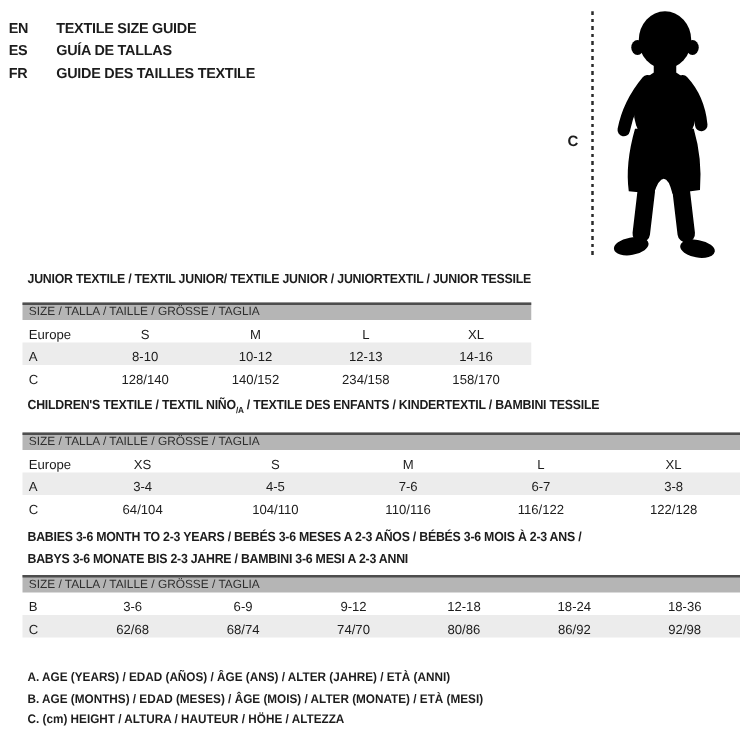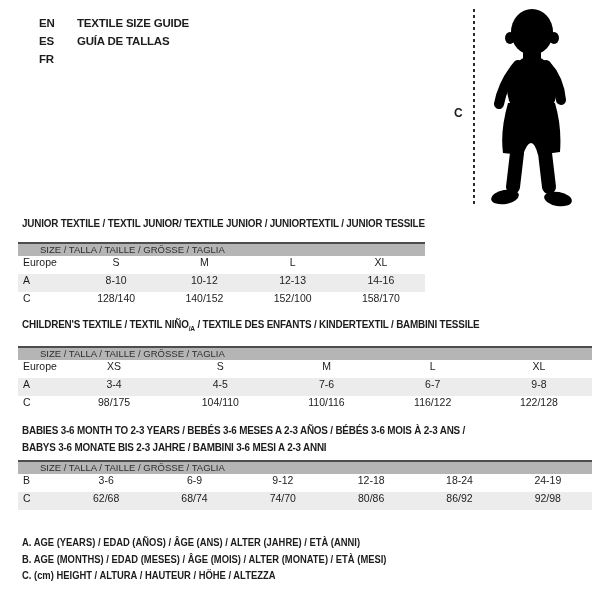--- a/index.html
+++ b/index.html
@@ -5,43 +5,43 @@
   html,body { margin:0; padding:0; background:#fff; }
   .canvas {
     position:relative; width:600px; height:600px; background:#fff;
     font-family:"Liberation Sans", sans-serif; color:var(--text,#1c1c1c);
     overflow:hidden;
   }
   .abs { position:absolute; }
   .condensed { transform:scaleX(0.94); transform-origin:0 0; white-space:nowrap; }
 
   
-  .lang-block { left:39px; top:14px; }
+  .lang-block { left:7px; top:14px; }
   .lang-row { display:flex; height:18px; align-items:center; font-size:11.5px; font-weight:bold; letter-spacing:-0.2px; }
   .lang-code { width:38px; flex:0 0 38px; }
 
   
   .dash-line {
     left:473px; top:9px; width:2px; height:198px;
     background:repeating-linear-gradient(to bottom, #2b2b2b 0 3px, transparent 3px 6px);
   }
   .height-label { left:454px; top:106px; font-size:12px; font-weight:bold; }
   .baby-svg { left:480px; top:3px; }
 
   
   .tbl-title { font-size:10.5px; font-weight:bold; letter-spacing:-0.2px; line-height:12px; }
   .tbl-title sub { font-size:7px; }
   .title-two-line div { line-height:17px; }
   .size-bar {
     height:12px; line-height:12px; background:var(--size-bar-bg,#b5b5b5);
     border-top:2px solid var(--size-bar-border,#4d4d4d);
-    padding-left:22px; font-size:9.5px; font-weight:500; color:#2e2e2e;
+    padding-left:5px; font-size:9.5px; font-weight:500; color:#2e2e2e;
     box-sizing:content-box;
   }
-  .trow { display:flex; height:18px; align-items:flex-start; font-size:10.5px; }
+  .trow { display:flex; height:18px; align-items:flex-end; font-size:10.5px; }
   .trow.alt { background:var(--stripe,#ececec); }
   .rlabel { padding-left:5px; flex:0 0 auto; }
   .t1 .rlabel { width:49px; }
   .t2 .rlabel { width:38px; }
   .t3 .rlabel { width:39px; }
   .cell { flex:1 1 0; text-align:center; }
 
   
   .footnotes { left:22px; top:535px; font-size:10px; font-weight:bold; }
   .fn-line { height:16.5px; line-height:16.5px; }
@@ -55,20 +55,21 @@
     <div class="lang-row">
       <span class="lang-code">EN</span>
       <span class="lang-title">TEXTILE SIZE GUIDE</span>
     </div>
     <div class="lang-row">
       <span class="lang-code">ES</span>
       <span class="lang-title">GUÍA DE TALLAS</span>
     </div>
     <div class="lang-row">
       <span class="lang-code">FR</span>
+      <span class="lang-title">GUIDE DES TAILLES TEXTILE</span>
     </div>
   </div>
 
   <div class="abs dash-line"></div>
   <div class="abs height-label">C</div>
   <svg class="abs baby-svg" width="105" height="210" viewBox="0 0 105 210" xmlns="http://www.w3.org/2000/svg">
     <g fill="#000">
       <ellipse cx="52" cy="29" rx="21" ry="23"></ellipse>
       <ellipse cx="30" cy="35" rx="5" ry="6"></ellipse>
       <ellipse cx="74" cy="35" rx="5" ry="6"></ellipse>
@@ -100,21 +101,21 @@
       <span class="rlabel">A</span>
       <span class="cell">8-10</span>
       <span class="cell">10-12</span>
       <span class="cell">12-13</span>
       <span class="cell">14-16</span>
     </div>
     <div class="trow">
       <span class="rlabel">C</span>
       <span class="cell">128/140</span>
       <span class="cell">140/152</span>
-      <span class="cell">152/100</span>
+      <span class="cell">234/158</span>
       <span class="cell">158/170</span>
     </div>
   </div>
 
   <div class="abs tbl-title condensed" style="left:22px; top:318px"><span>CHILDREN'S TEXTILE / TEXTIL NIÑO</span><sub>/A</sub><span> / TEXTILE DES ENFANTS / KINDERTEXTIL / BAMBINI TESSILE</span></div>
   <div class="abs t2" style="left:18px; top:346px; width:574px">
     <div class="size-bar">SIZE / TALLA / TAILLE / GRÖSSE / TAGLIA</div>
     <div class="trow">
       <span class="rlabel">Europe</span>
       <span class="cell">XS</span>
@@ -122,46 +123,46 @@
       <span class="cell">M</span>
       <span class="cell">L</span>
       <span class="cell">XL</span>
     </div>
     <div class="trow alt">
       <span class="rlabel">A</span>
       <span class="cell">3-4</span>
       <span class="cell">4-5</span>
       <span class="cell">7-6</span>
       <span class="cell">6-7</span>
-      <span class="cell">9-8</span>
+      <span class="cell">3-8</span>
     </div>
     <div class="trow">
       <span class="rlabel">C</span>
-      <span class="cell">98/175</span>
+      <span class="cell">64/104</span>
       <span class="cell">104/110</span>
       <span class="cell">110/116</span>
       <span class="cell">116/122</span>
       <span class="cell">122/128</span>
     </div>
   </div>
 
   <div class="abs tbl-title condensed title-two-line" style="left:22px; top:422px">
     <div>BABIES 3-6 MONTH TO 2-3 YEARS / BEBÉS 3-6 MESES A 2-3 AÑOS / BÉBÉS 3-6 MOIS À 2-3 ANS /</div>
     <div>BABYS 3-6 MONATE BIS 2-3 JAHRE / BAMBINI 3-6 MESI A 2-3 ANNI</div>
   </div>
   <div class="abs t3" style="left:18px; top:460px; width:574px">
     <div class="size-bar">SIZE / TALLA / TAILLE / GRÖSSE / TAGLIA</div>
     <div class="trow">
       <span class="rlabel">B</span>
       <span class="cell">3-6</span>
       <span class="cell">6-9</span>
       <span class="cell">9-12</span>
       <span class="cell">12-18</span>
       <span class="cell">18-24</span>
-      <span class="cell">24-19</span>
+      <span class="cell">18-36</span>
     </div>
     <div class="trow alt">
       <span class="rlabel">C</span>
       <span class="cell">62/68</span>
       <span class="cell">68/74</span>
       <span class="cell">74/70</span>
       <span class="cell">80/86</span>
       <span class="cell">86/92</span>
       <span class="cell">92/98</span>
     </div>

